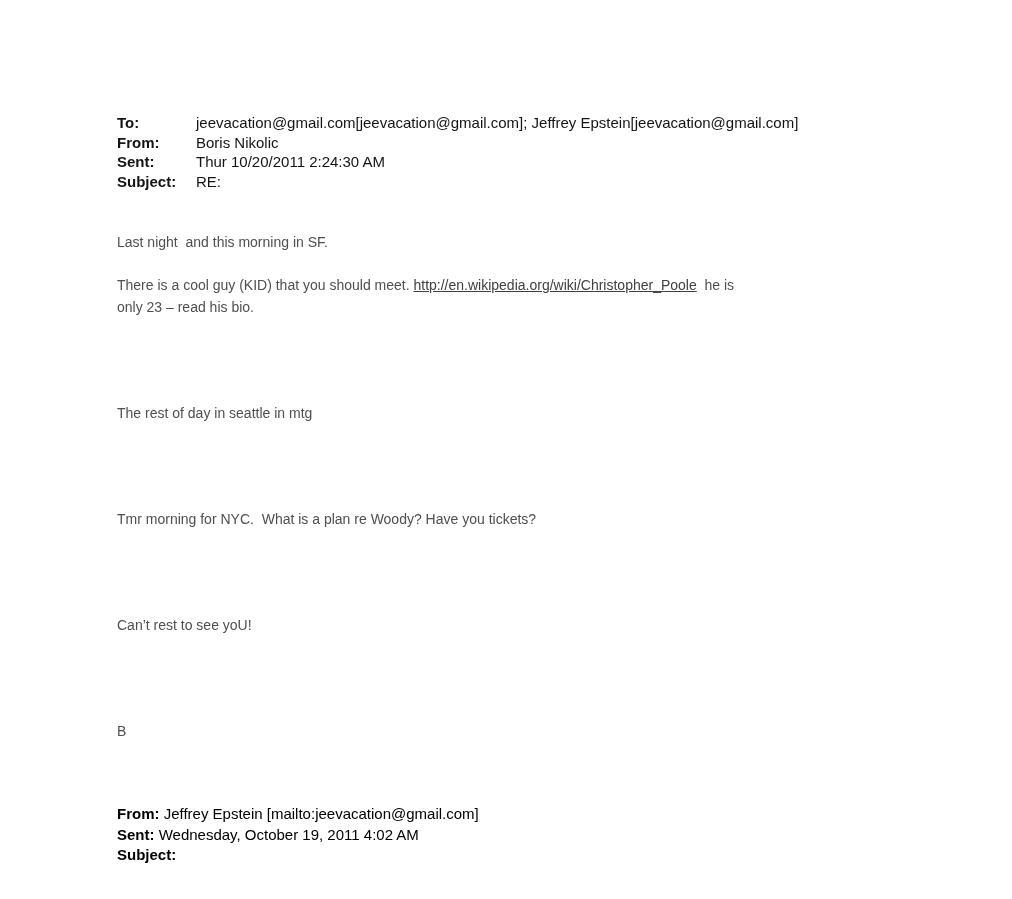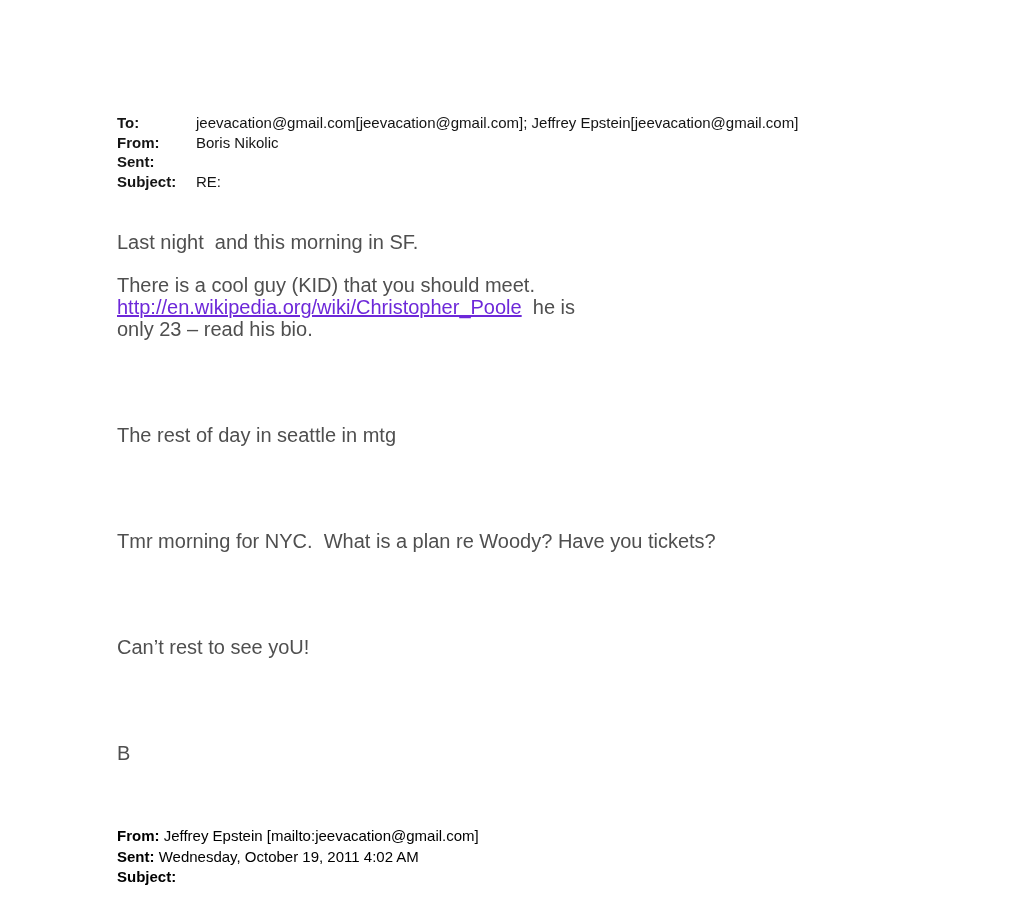--- a/index.html
+++ b/index.html
@@ -34,30 +34,30 @@
     width: 79px;
     flex: 0 0 79px;
   }
   .hdr-value {
     white-space: pre-wrap;
   }
   
   .email-body {
     margin-top: 40px;
     color: #4f4f4f;
-    font-size: 20px;
+    font-size: 14px;
     line-height: 22px;
   }
   .para {
     white-space: pre-wrap;
     margin-bottom: 21px;
   }
   .para.gap-large { margin-top: 84px; }
   .wiki-link {
-    color: #6d28d9;
+    color: #404040;
     text-decoration: underline;
     white-space: pre-wrap;
   }
   
   .quoted-header {
     margin-top: 62px;
     color: #000000;
     font-size: 15px;
     line-height: 20.2px;
   }
@@ -74,20 +74,21 @@
       <div class="hdr-row">
         <span class="hdr-label">To:</span>
         <span class="hdr-value">jeevacation@gmail.com[jeevacation@gmail.com]; Jeffrey Epstein[jeevacation@gmail.com]</span>
       </div>
       <div class="hdr-row">
         <span class="hdr-label">From:</span>
         <span class="hdr-value">Boris Nikolic</span>
       </div>
       <div class="hdr-row">
         <span class="hdr-label">Sent:</span>
+        <span class="hdr-value">Thur 10/20/2011 2:24:30 AM</span>
       </div>
       <div class="hdr-row">
         <span class="hdr-label">Subject:</span>
         <span class="hdr-value">RE:</span>
       </div>
     </div>
 
     <div class="email-body">
       <div class="para">Last night  and this morning in SF.</div>
       <div class="para"><span>There is a cool guy (KID) that you should meet. </span><a href="#" class="wiki-link">http://en.wikipedia.org/wiki/Christopher_Poole</a><span>  he is</span><br><span>only 23 – read his bio.</span></div>

